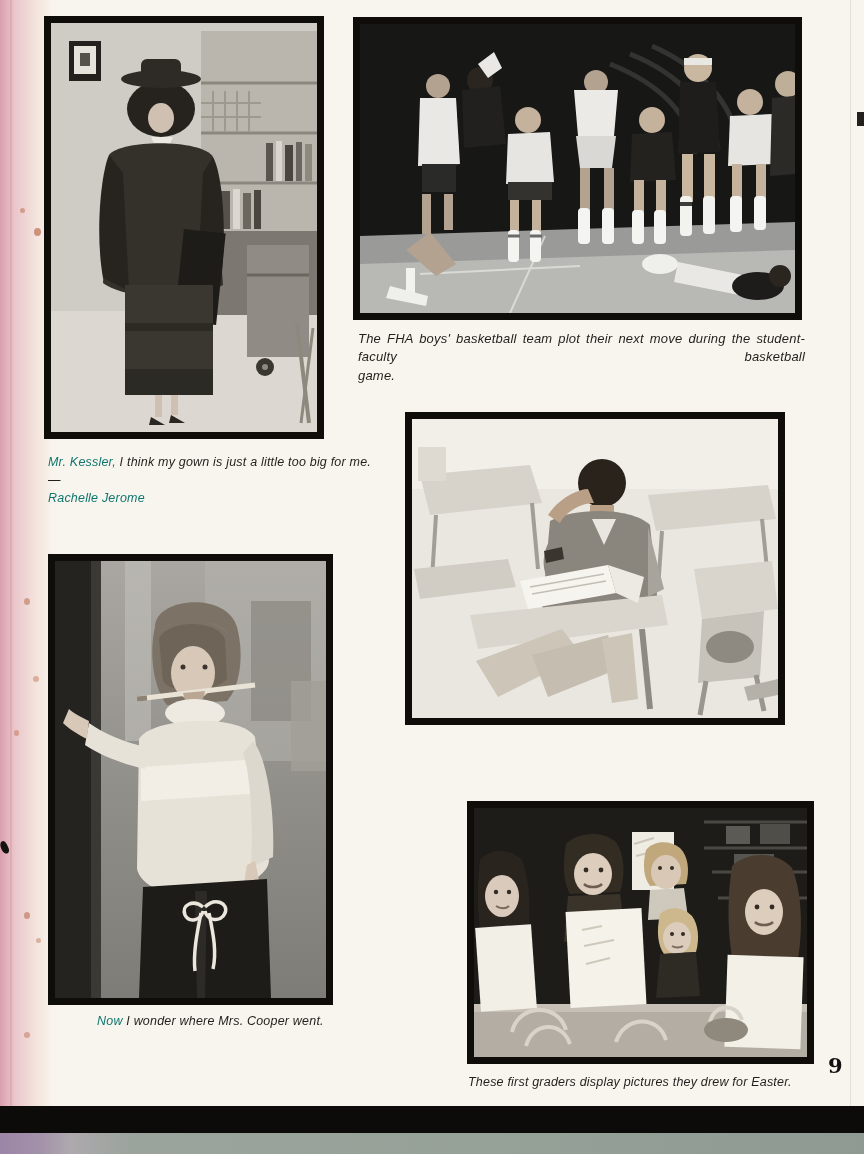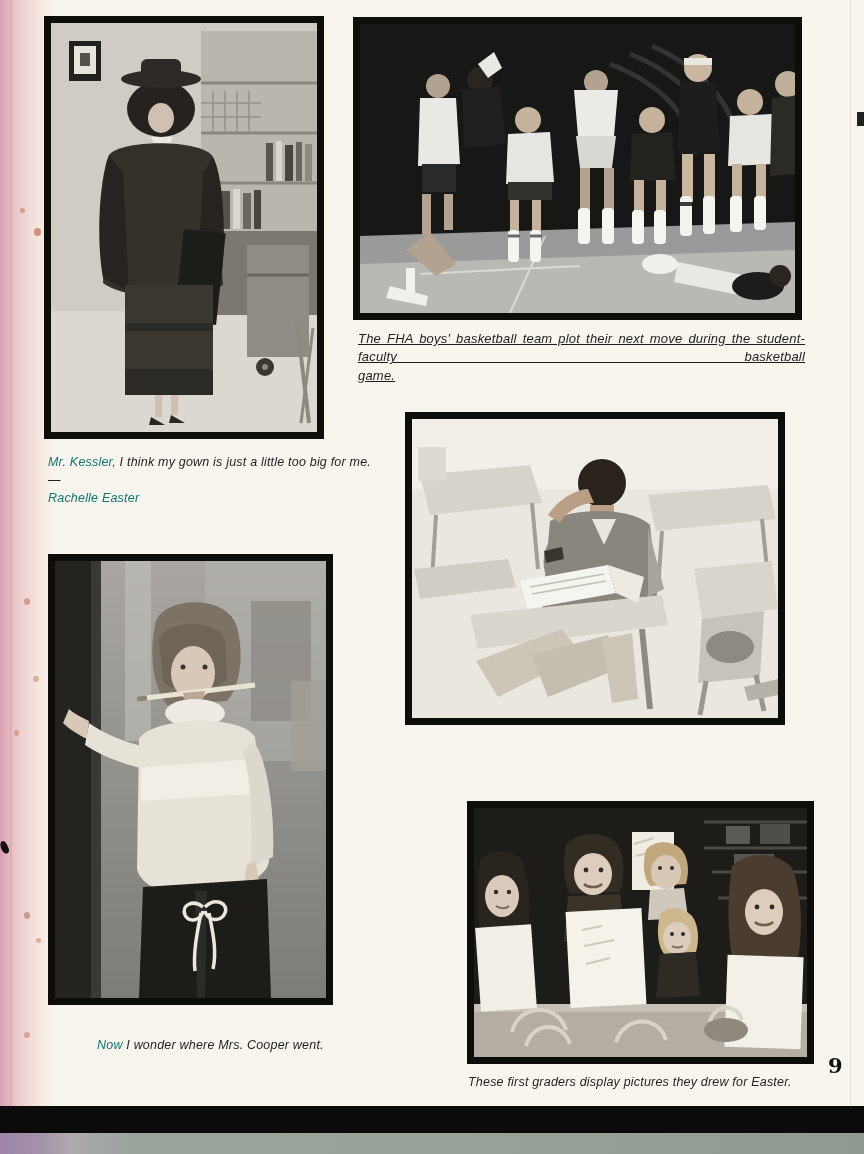--- a/index.html
+++ b/index.html
@@ -18,24 +18,24 @@
   .band-black{position:absolute;left:0;top:1106px;width:864px;height:27px;background:#0c0b09;}
   .band-desk{position:absolute;left:0;top:1133px;width:864px;height:21px;
     background:linear-gradient(90deg,#9c85a7 0px,#a391a9 40px,#aea9ae 70px,#9aa49c 130px,#96a198 480px,#8e9a92 864px);}
   
   .photo{position:absolute;margin:0;border:7px solid #0e0d0a;background:#777;box-sizing:border-box;}
   .photo svg{display:block;}
   
   .cap{position:absolute;font-style:italic;color:#201f1c;letter-spacing:.2px;line-height:1.42;}
   .cap .faded{color:#0f766e;}
   .cap-gown{left:48px;top:454px;width:330px;font-size:12.5px;}
-  .cap-basketball{left:358px;top:330px;width:447px;font-size:13px;text-decoration:underline;}
+  .cap-basketball{left:358px;top:330px;width:447px;font-size:13px;}
   .just{text-align:justify;text-align-last:justify;}
   .cap-study{left:419px;top:736px;font-size:12px;white-space:nowrap;word-spacing:2px;}
-  .cap-wonder{left:97px;top:1013px;font-size:12.5px;margin-top:24px;}
+  .cap-wonder{left:97px;top:1013px;font-size:12.5px;}
   .cap-easter{left:468px;top:1074px;width:345px;font-size:12.5px;text-align:left;}
   .page-number{position:absolute;left:828px;top:1053px;font-family:"DejaVu Serif","Liberation Serif",serif;
     font-weight:bold;font-style:normal;font-size:21px;color:#111;}
 </style>
 </head>
 <body>
 
 <div class="page">
 
   <div class="binding"></div>
@@ -110,21 +110,21 @@
       <rect x="74" y="346" width="88" height="26" fill="#2c2a25"></rect>
       <rect x="104" y="372" width="7" height="22" fill="#cfc0b1"></rect>
       <rect x="120" y="372" width="7" height="20" fill="#cfc0b1"></rect>
       <path d="M100 394 L114 402 L98 402 Z" fill="#2a2723"></path>
       <path d="M120 392 L134 400 L118 400 Z" fill="#2a2723"></path>
     </svg>
   </figure>
 
   <div class="cap cap-gown">
     <span class="faded">Mr. Kessler, </span><span>I think my gown is just a little too big for me.  —</span><br>
-    <span class="faded">Rachelle Easter</span>
+    <span class="faded">Rachelle Jerome</span>
   </div>
 
   <figure class="photo" style="left:353px;top:17px;width:449px;height:303px;">
     <svg width="435" height="289" viewBox="0 0 435 289">
       <rect width="435" height="289" fill="#171716"></rect>
       <g stroke="#3b3b39" stroke-width="5" fill="none" opacity=".8">
         <path d="M250 40 C300 60 330 90 335 130"></path>
         <path d="M270 30 C320 50 352 85 358 125"></path>
         <path d="M292 22 C342 44 372 80 378 118"></path>
       </g>

